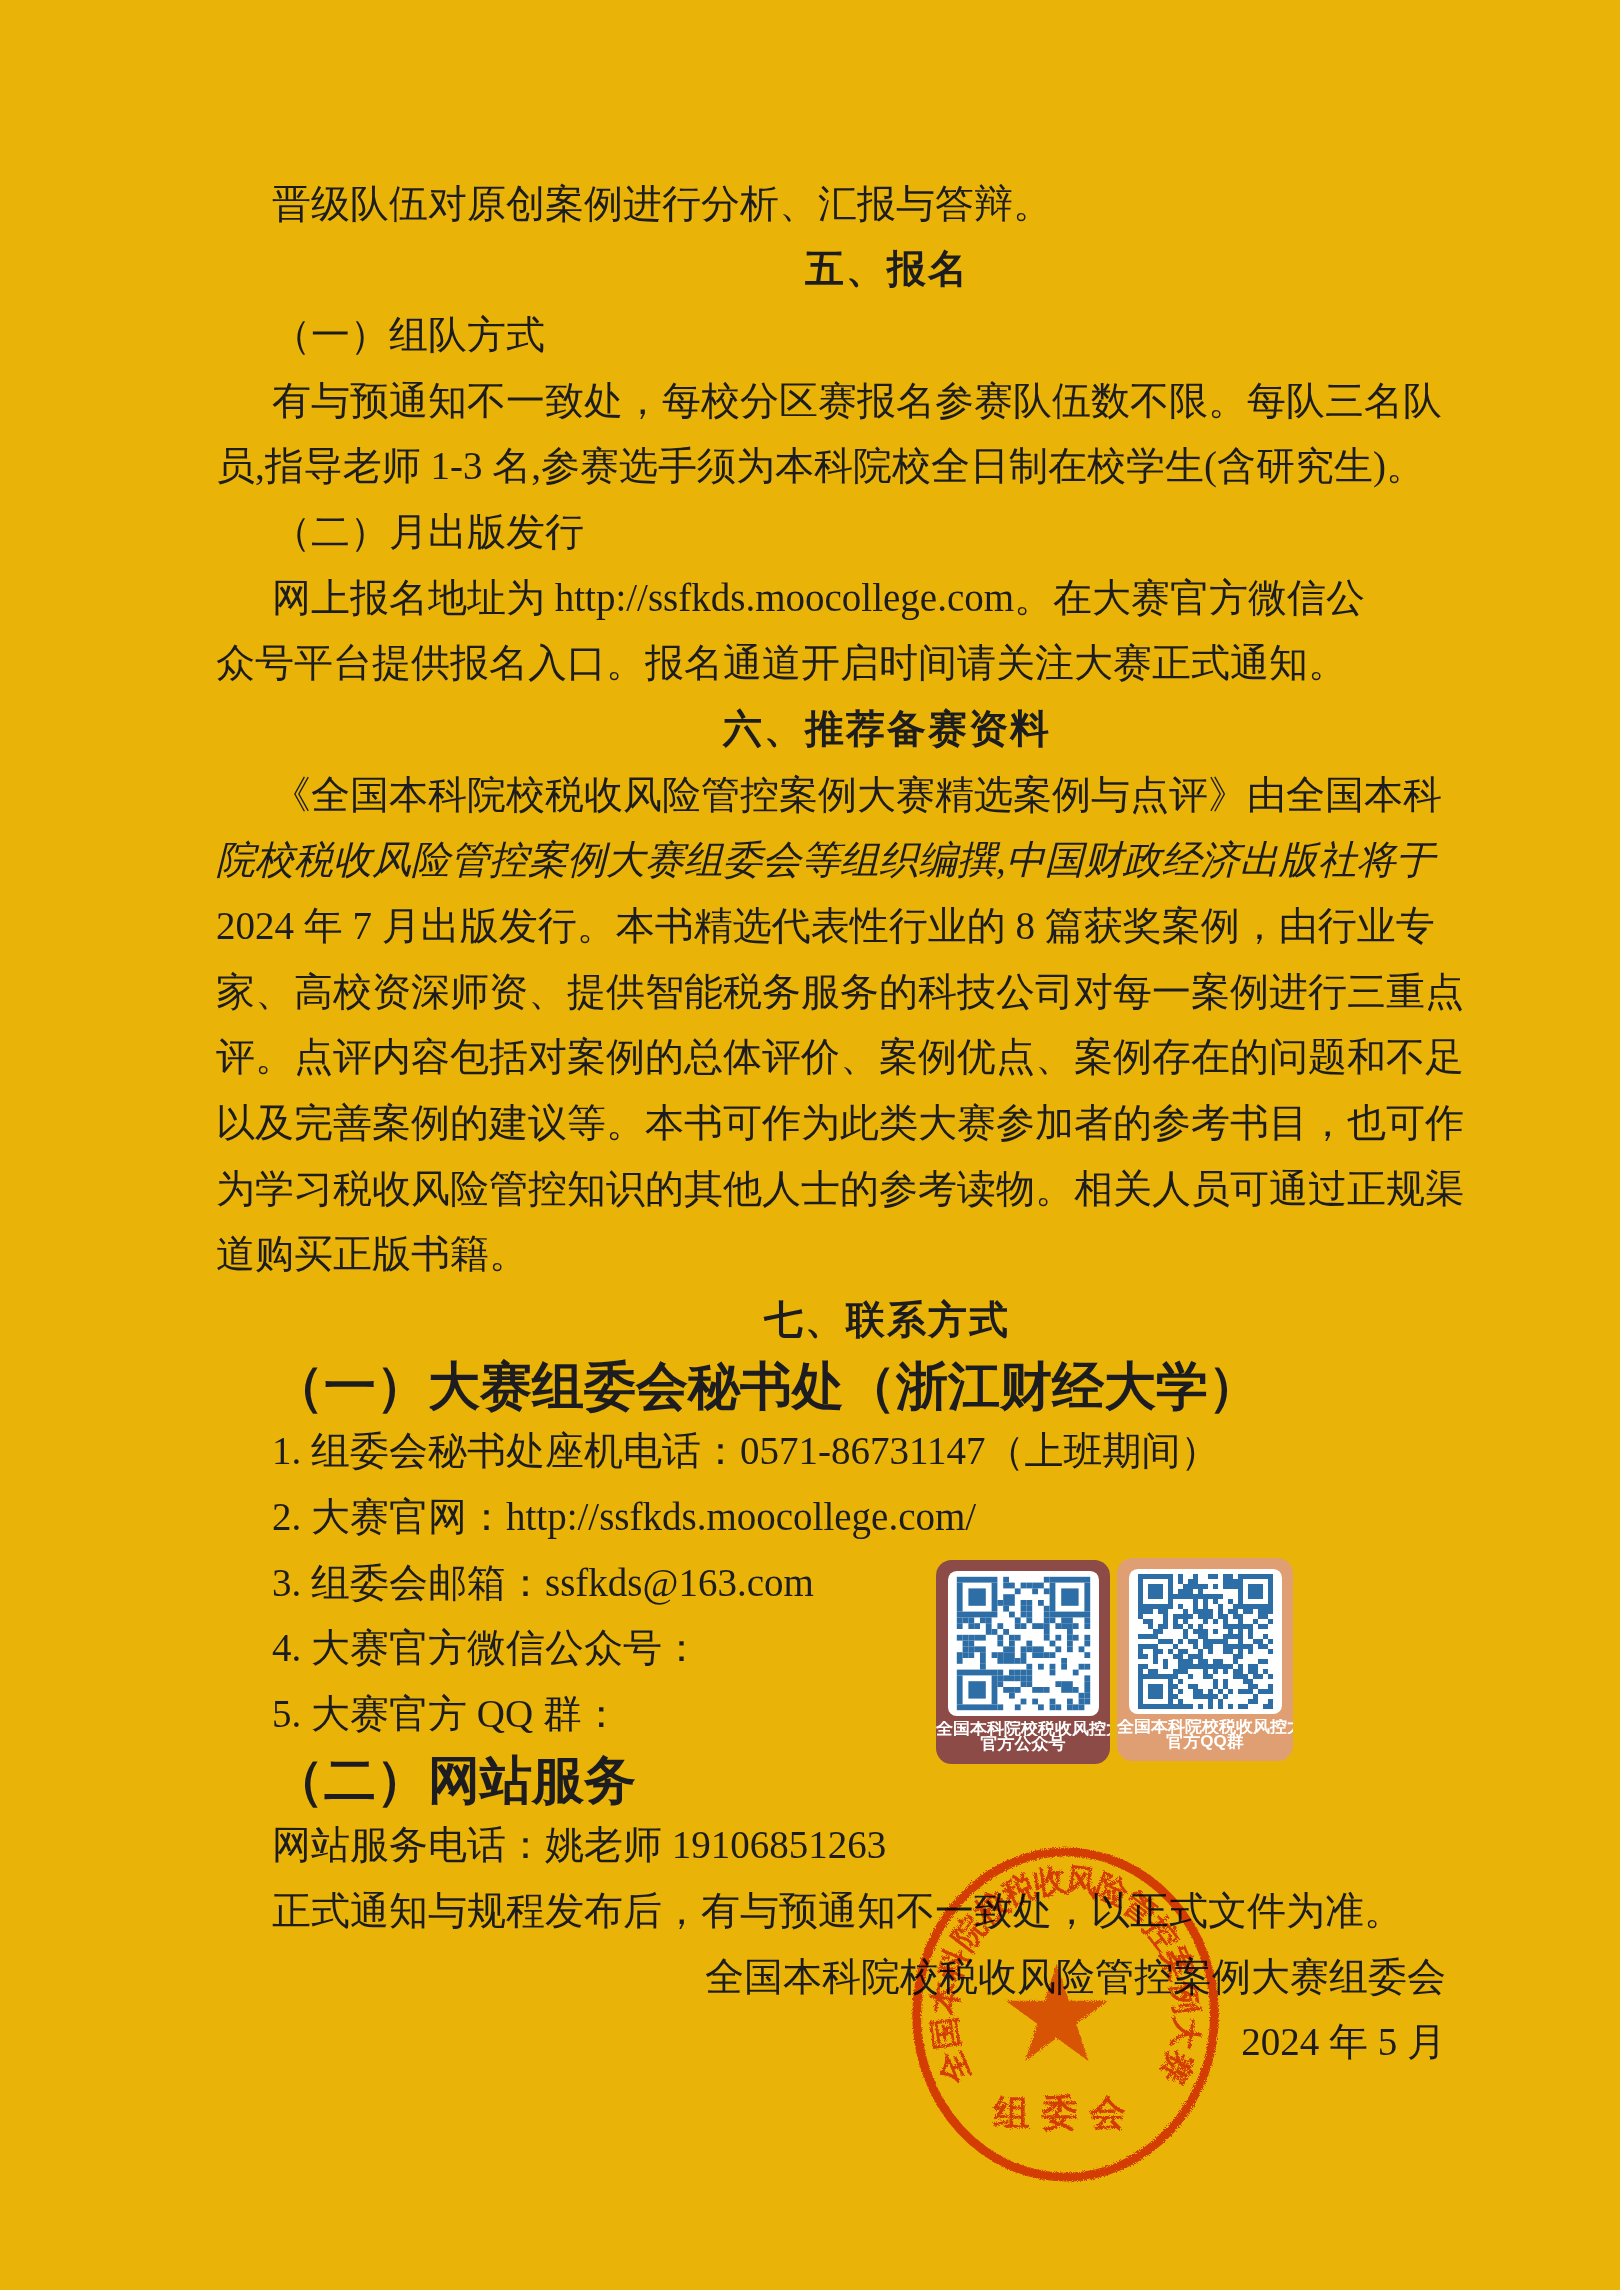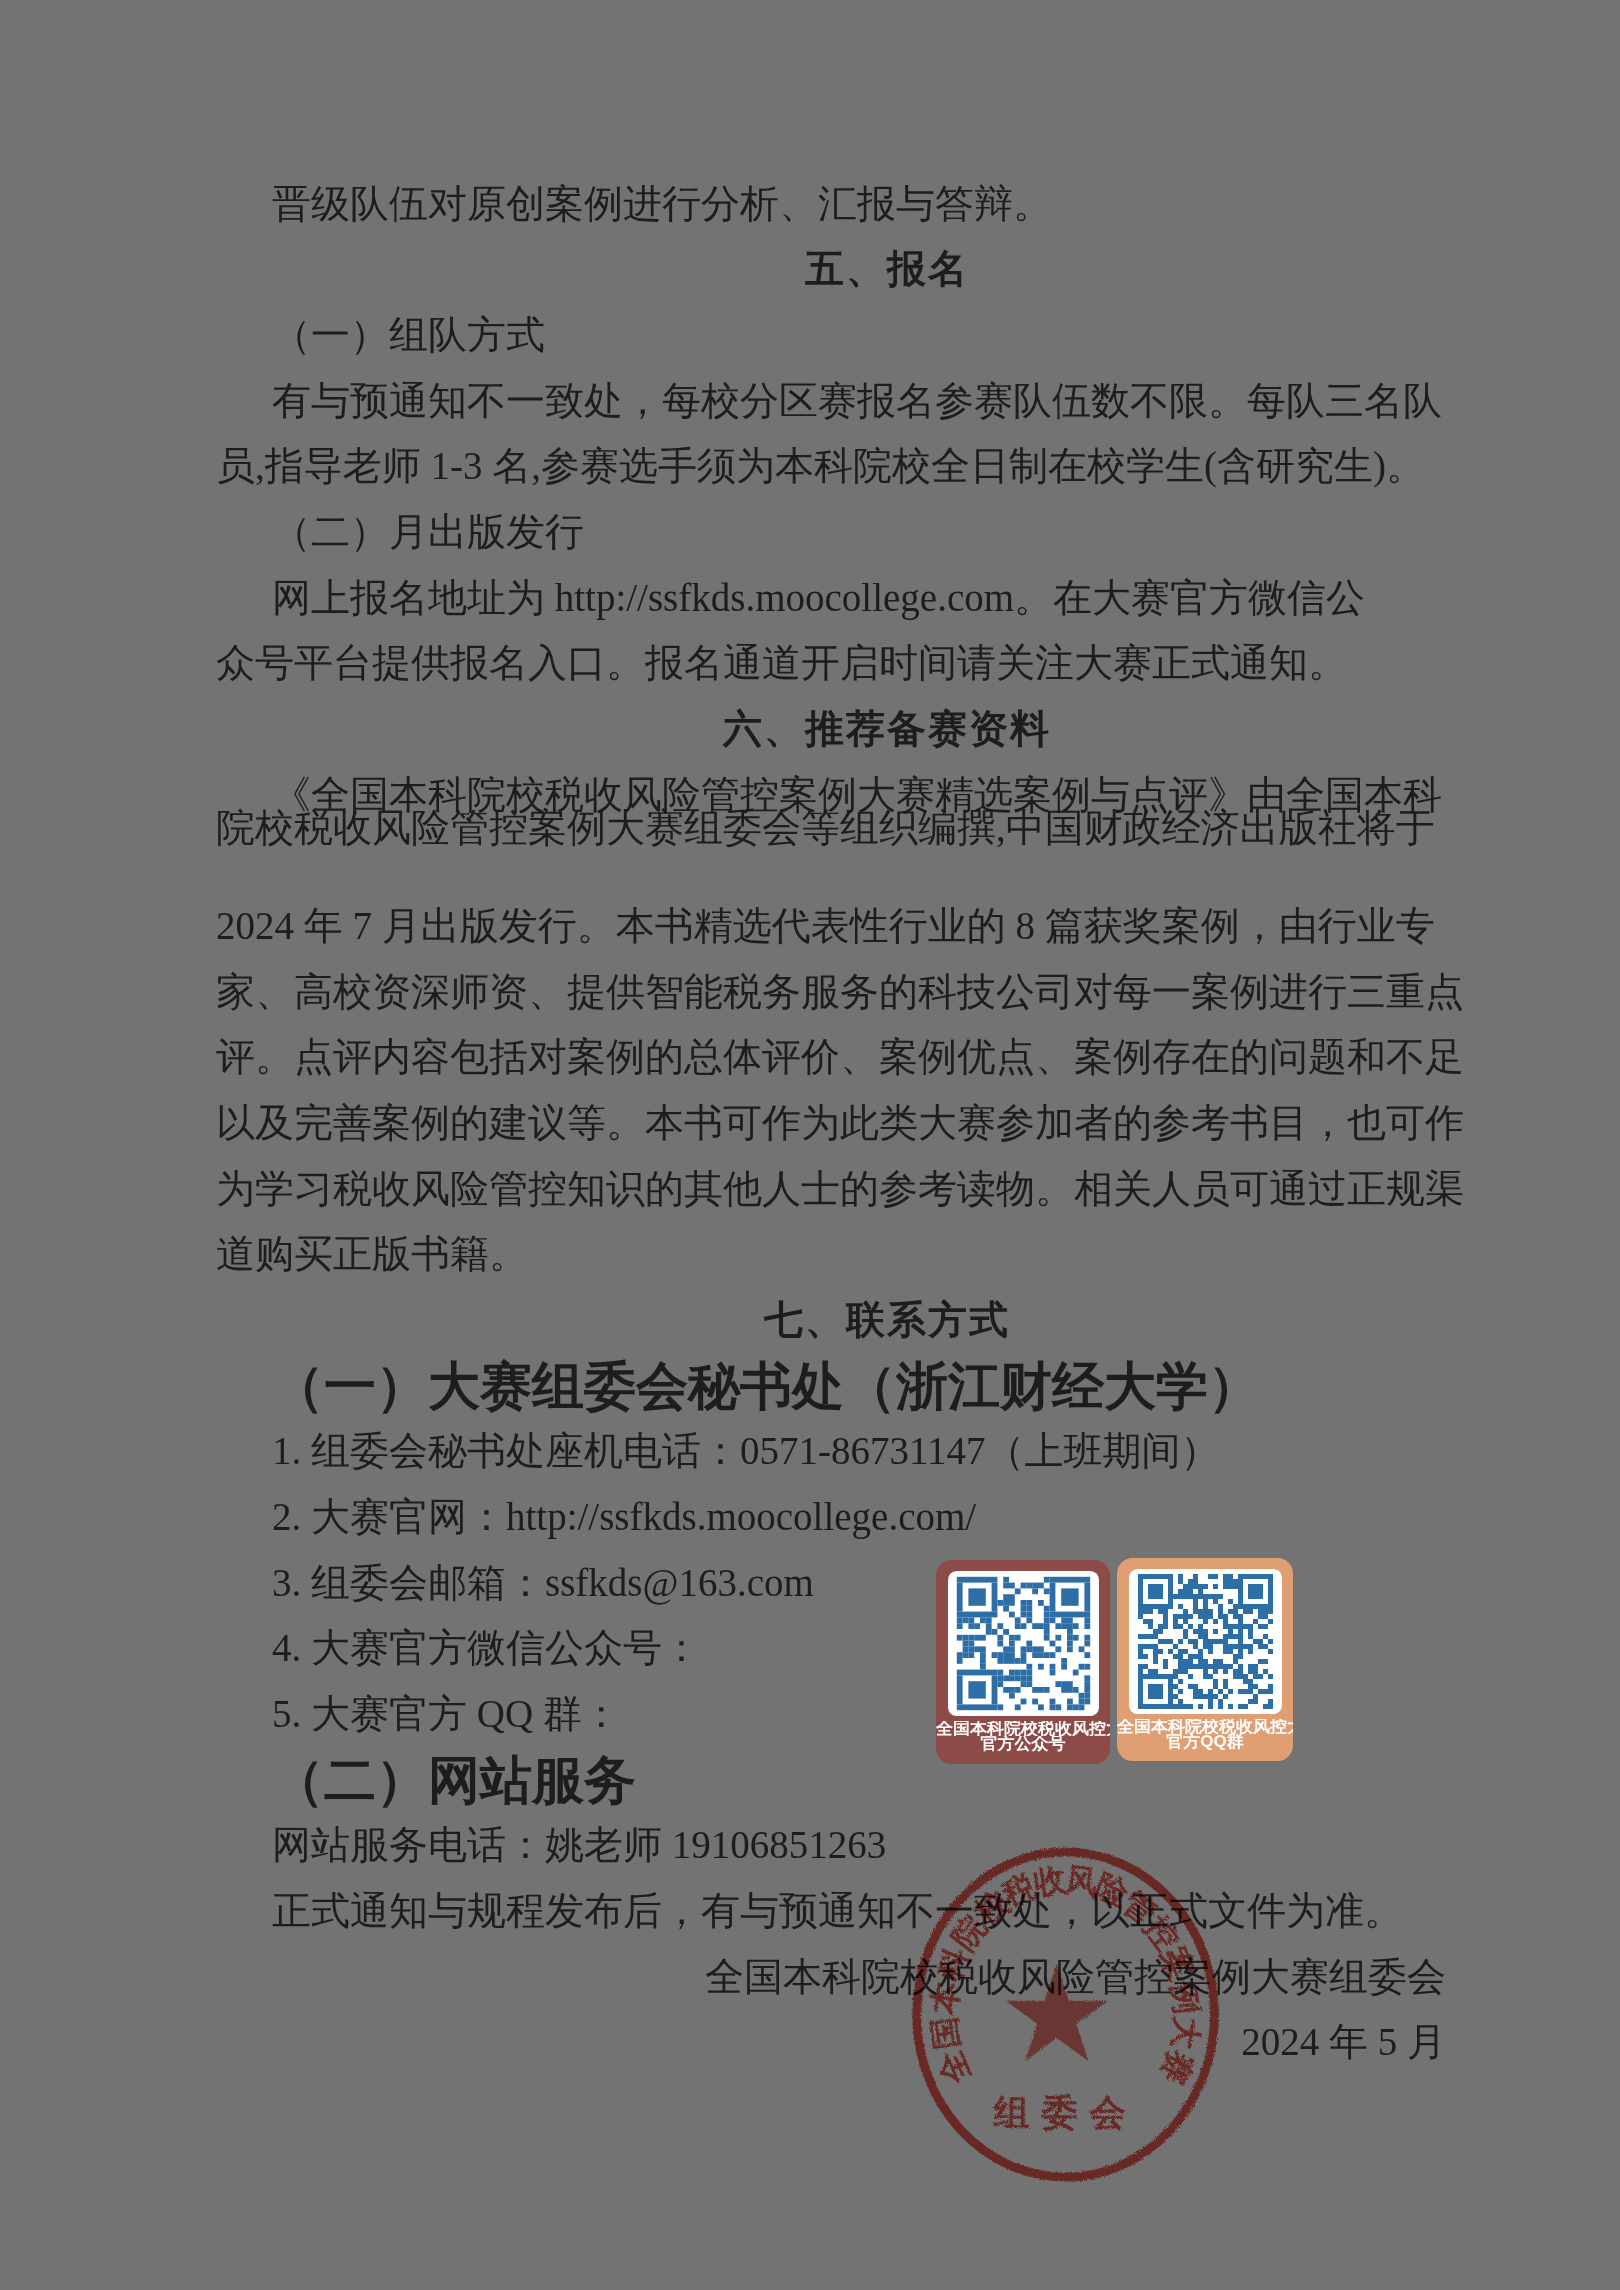--- a/index.html
+++ b/index.html
@@ -1,16 +1,16 @@
 <!DOCTYPE html>
 <html lang="zh"><head>
 <meta charset="utf-8">
 <style>
   html,body{margin:0;padding:0;background:#e9e9e9;}
-  .page{position:relative;width:1620px;height:2291px;background:#737373;overflow:hidden;
+  .page{position:relative;width:1620px;height:2291px;background:#eab308;overflow:hidden;
         font-family:"Liberation Serif","DejaVu Serif",serif;color:#1d1d1f;margin:0 auto;}
   .line{position:absolute;left:216px;width:1230px;height:66px;line-height:66px;
         font-size:39px;white-space:nowrap;}
   .line.indent{padding-left:56px;}
   .line.h1{font-family:"Liberation Sans","DejaVu Sans",sans-serif;font-weight:700;
            font-size:39px;padding-left:56px;letter-spacing:2px;text-align:center;}
   .line.h2{font-family:"Liberation Sans","DejaVu Sans",sans-serif;font-weight:700;
            font-size:52px;padding-left:56px;}
   .line.sign{text-align:right;padding-right:31px;}
   .line.date{text-align:right;padding-right:358px;}
@@ -32,21 +32,21 @@
       <div class="line indent" style="top: 171px;">晋级队伍对原创案例进行分析、汇报与答辩。</div>
       <div class="line h1" style="top: 236px;">五、报名</div>
       <div class="line indent" style="top: 302px;">（一）组队方式</div>
       <div class="line indent" style="top: 368px;">有与预通知不一致处，每校分区赛报名参赛队伍数不限。每队三名队</div>
       <div class="line flush" style="top: 433px;">员,指导老师 1-3 名,参赛选手须为本科院校全日制在校学生(含研究生)。</div>
       <div class="line indent" style="top: 499px;">（二）月出版发行</div>
       <div class="line indent" style="top: 565px;">网上报名地址为 http://ssfkds.moocollege.com。在大赛官方微信公</div>
       <div class="line flush" style="top: 630px;">众号平台提供报名入口。报名通道开启时间请关注大赛正式通知。</div>
       <div class="line h1" style="top: 696px;">六、推荐备赛资料</div>
       <div class="line indent" style="top: 762px;">《全国本科院校税收风险管控案例大赛精选案例与点评》由全国本科</div>
-      <div class="line flush" style="top: 795px;">院校税收风险管控案例大赛组委会等组织编撰,中国财政经济出版社将于</div>
+      <div class="line flush" style="top: 827px; font-style: italic;">院校税收风险管控案例大赛组委会等组织编撰,中国财政经济出版社将于</div>
       <div class="line flush" style="top: 893px;">2024 年 7 月出版发行。本书精选代表性行业的 8 篇获奖案例，由行业专</div>
       <div class="line flush" style="top: 959px;">家、高校资深师资、提供智能税务服务的科技公司对每一案例进行三重点</div>
       <div class="line flush" style="top: 1024px;">评。点评内容包括对案例的总体评价、案例优点、案例存在的问题和不足</div>
       <div class="line flush" style="top: 1090px;">以及完善案例的建议等。本书可作为此类大赛参加者的参考书目，也可作</div>
       <div class="line flush" style="top: 1156px;">为学习税收风险管控知识的其他人士的参考读物。相关人员可通过正规渠</div>
       <div class="line flush" style="top: 1221px;">道购买正版书籍。</div>
       <div class="line h1" style="top: 1287px;">七、联系方式</div>
       <div class="line h2" style="top: 1353px;">（一）大赛组委会秘书处（浙江财经大学）</div>
       <div class="line indent" style="top: 1418px;">1.  组委会秘书处座机电话：0571-86731147（上班期间）</div>
       <div class="line indent" style="top: 1484px;">2.  大赛官网：http://ssfkds.moocollege.com/</div>

